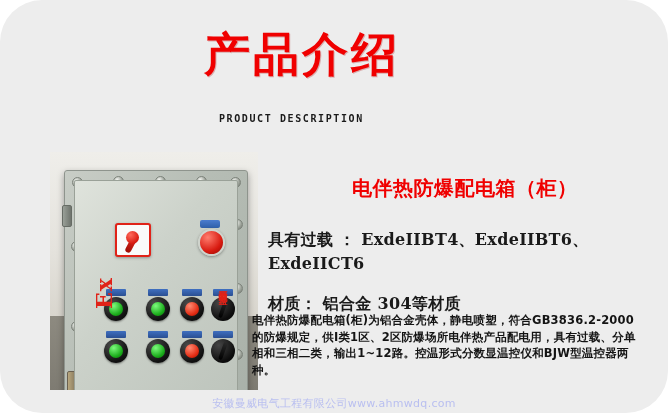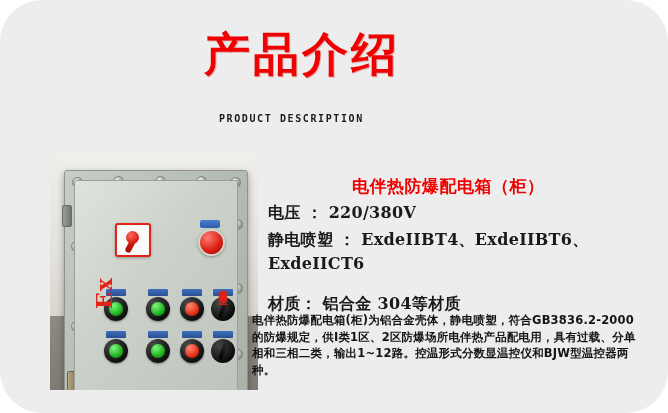--- a/index.html
+++ b/index.html
@@ -149,21 +149,21 @@
     position:absolute;right:9px;top:102px;
     writing-mode:vertical-rl;
     font-size:9px;font-weight:700;color:#e02218;
     letter-spacing:1px;line-height:10px;
   }
 
   
   .prod-name{
     position:absolute;left:352px;top:175px;
     font-family:"DejaVu Serif","Liberation Serif",serif;
-    font-size:17px;font-weight:700;color:#f00000;
+    font-size:20px;font-weight:700;color:#f00000;
     white-space:nowrap;letter-spacing:.5px;
   }
   .spec{
     position:absolute;left:268px;
     font-family:"DejaVu Serif","Liberation Serif",serif;
     font-size:16px;font-weight:700;color:#1a1a1a;
     letter-spacing:.3px;
   }
   .spec-voltage{top:203px;}
   .spec-mark{top:228px;width:392px;line-height:24px;}
@@ -272,19 +272,19 @@
             </div>
         </div>
 
         <div class="ex-mark">Ex</div>
         <div class="warn-vert">严禁带电开盖</div>
       </div>
     </div>
   </div>
 
   <div class="prod-name">电伴热防爆配电箱（柜）</div>
-  <div class="spec spec-voltage">电压 ： 220/380V</div>
-  <div class="spec spec-mark">静电喷塑 ： ExdeIIBT4、ExdeIIBT6、ExdeIICT6</div>
+  <div class="spec spec-mark">具有过载 ： ExdeIIBT4、ExdeIIBT6、ExdeIICT6</div>
   <div class="spec spec-material">材质： 铝合金 304等材质</div>
   <div class="body-text">电伴热防爆配电箱(柜)为铝合金壳体，静电喷塑，符合GB3836.2-2000的防爆规定，供I类1区、2区防爆场所电伴热产品配电用，具有过载、分单相和三相二类，输出1~12路。控温形式分数显温控仪和BJW型温控器两种。</div>
 
+  <div class="footer">安徽曼威电气工程有限公司www.ahmwdq.com</div>
 
 </div>
 
 </body></html>

